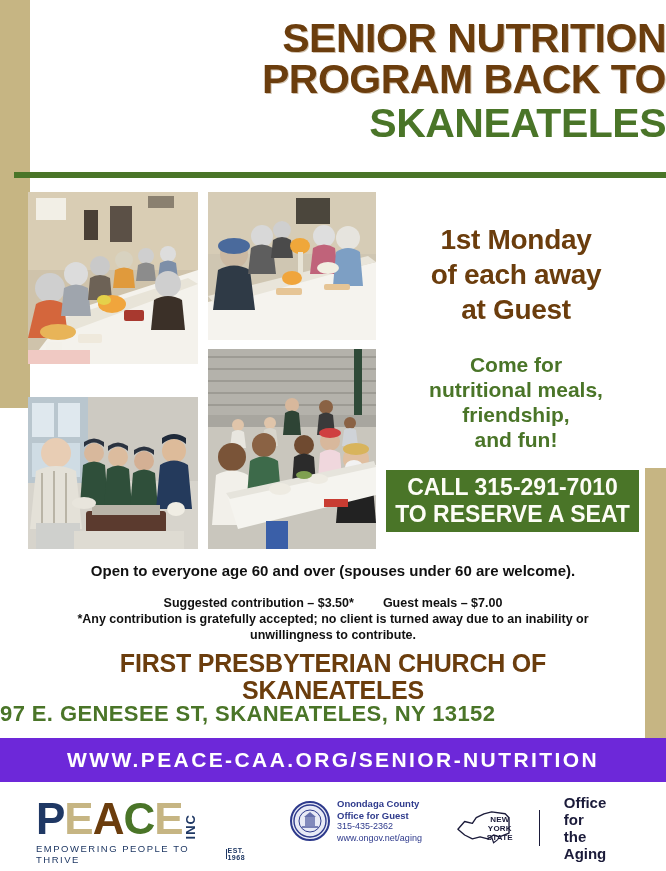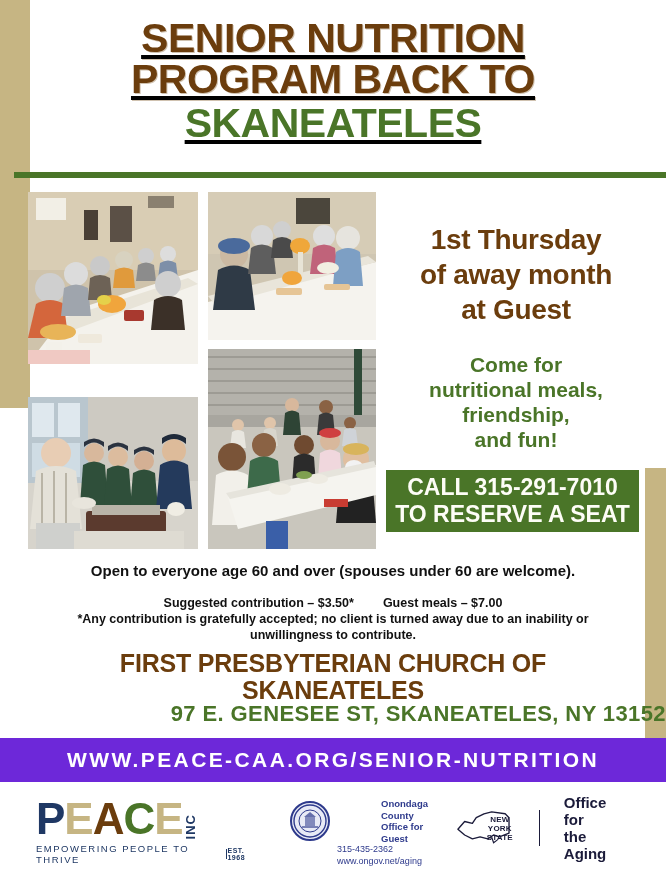--- a/index.html
+++ b/index.html
@@ -18,21 +18,21 @@
   }
   .bar-tan-right{
     position:absolute;right:0;top:468px;width:21px;height:277px;background:#c6b583;
   }
   .rule-green{
     position:absolute;left:14px;top:172px;right:0;height:6px;background:#4a7528;
   }
 
   
   .header{
-    position:absolute;left:0;top:18px;width:666px;text-align:center;text-decoration:underline;
+    position:absolute;left:0;top:18px;width:666px;text-align:right;
   }
   .title-l1,.title-l2{
     display:block;
     color:#6b3d0d;
     font-weight:bold;
     font-size:41px;
     line-height:41px;
     letter-spacing:-0.5px;
     text-shadow:1px 1px 0 rgba(120,80,30,.35);
   }
@@ -85,21 +85,21 @@
   .contrib .row1 .gap{display:inline-block;width:22px;}
   .contrib .row2{font-weight:bold;}
 
   
   .venue{
     position:absolute;left:0;top:650px;width:666px;text-align:center;
     color:#6b3d0d;font-weight:bold;font-size:25px;line-height:27px;
     letter-spacing:-0.2px;
   }
   .address{
-    position:absolute;left:0;top:702px;width:666px;text-align:right;
+    position:absolute;left:0;top:702px;width:666px;text-align:left;
     color:#4a7528;font-weight:bold;font-size:22px;line-height:24px;
     letter-spacing:0.4px;
   }
 
   
   .urlbar{
     position:absolute;left:0;top:738px;width:666px;height:44px;
     background:#6d28d9;display:flex;align-items:center;justify-content:center;
   }
   .urlbar span{
@@ -127,21 +127,21 @@
     display:flex;align-items:center;gap:1px;
   }
   .peace-tag .est{font-size:7px;font-weight:bold;letter-spacing:.5px;}
   .peace-tag .divider{display:inline-block;width:1px;height:10px;background:#1f3864;}
 
   .logo-county{position:absolute;left:290px;top:8px;width:140px;height:60px;display:flex;gap:7px;}
   .seal{width:36px;height:36px;border-radius:50%;border:2px solid #2e3a8c;
         background:#e8eaf6;flex:0 0 auto;margin-top:3px;position:relative;overflow:hidden;}
   .seal svg{position:absolute;inset:0;}
   .county-text{font-size:9px;line-height:11.5px;color:#2e3a8c;}
-  .county-text .b{font-weight:bold;font-size:9.5px;margin-left:44px;}
+  .county-text .b{font-weight:bold;font-size:9.5px;}
 
   .logo-nys{position:absolute;left:455px;top:10px;width:175px;height:55px;display:flex;align-items:center;gap:24px;}
   .nys-map{width:62px;height:40px;position:relative;}
   .nys-map svg{position:absolute;inset:0;}
   .nys-words{
     position:absolute;right:2px;top:7px;text-align:center;
     color:#1b1b3a;font-weight:bold;font-size:8px;line-height:9px;letter-spacing:.2px;
   }
   .nys-divider{width:1px;height:36px;background:#1b1b3a;}
   .nys-office{color:#1b1b3a;font-weight:bold;font-size:15px;line-height:17px;}
@@ -292,22 +292,22 @@
         <ellipse cx="72" cy="140" rx="11" ry="6" fill="#eeebe2"></ellipse>
         <ellipse cx="110" cy="130" rx="10" ry="5" fill="#eeebe2"></ellipse>
         <ellipse cx="96" cy="126" rx="8" ry="4" fill="#7fa050"></ellipse>
         <rect x="116" y="150" width="24" height="8" fill="#c83c32"></rect>
         <rect x="58" y="172" width="22" height="28" fill="#3a5fa8"></rect>
       </svg>
     </div>
   </div>
 
   <div class="when">
-    <div>1st Thursday</div>
-    <div>of away month</div>
+    <div>1st Monday</div>
+    <div>of each away</div>
     <div>at Guest</div>
   </div>
 
   <div class="come">
     <div>Come for</div>
     <div>nutritional meals,</div>
     <div>friendship,</div>
     <div>and fun!</div>
   </div>
 

